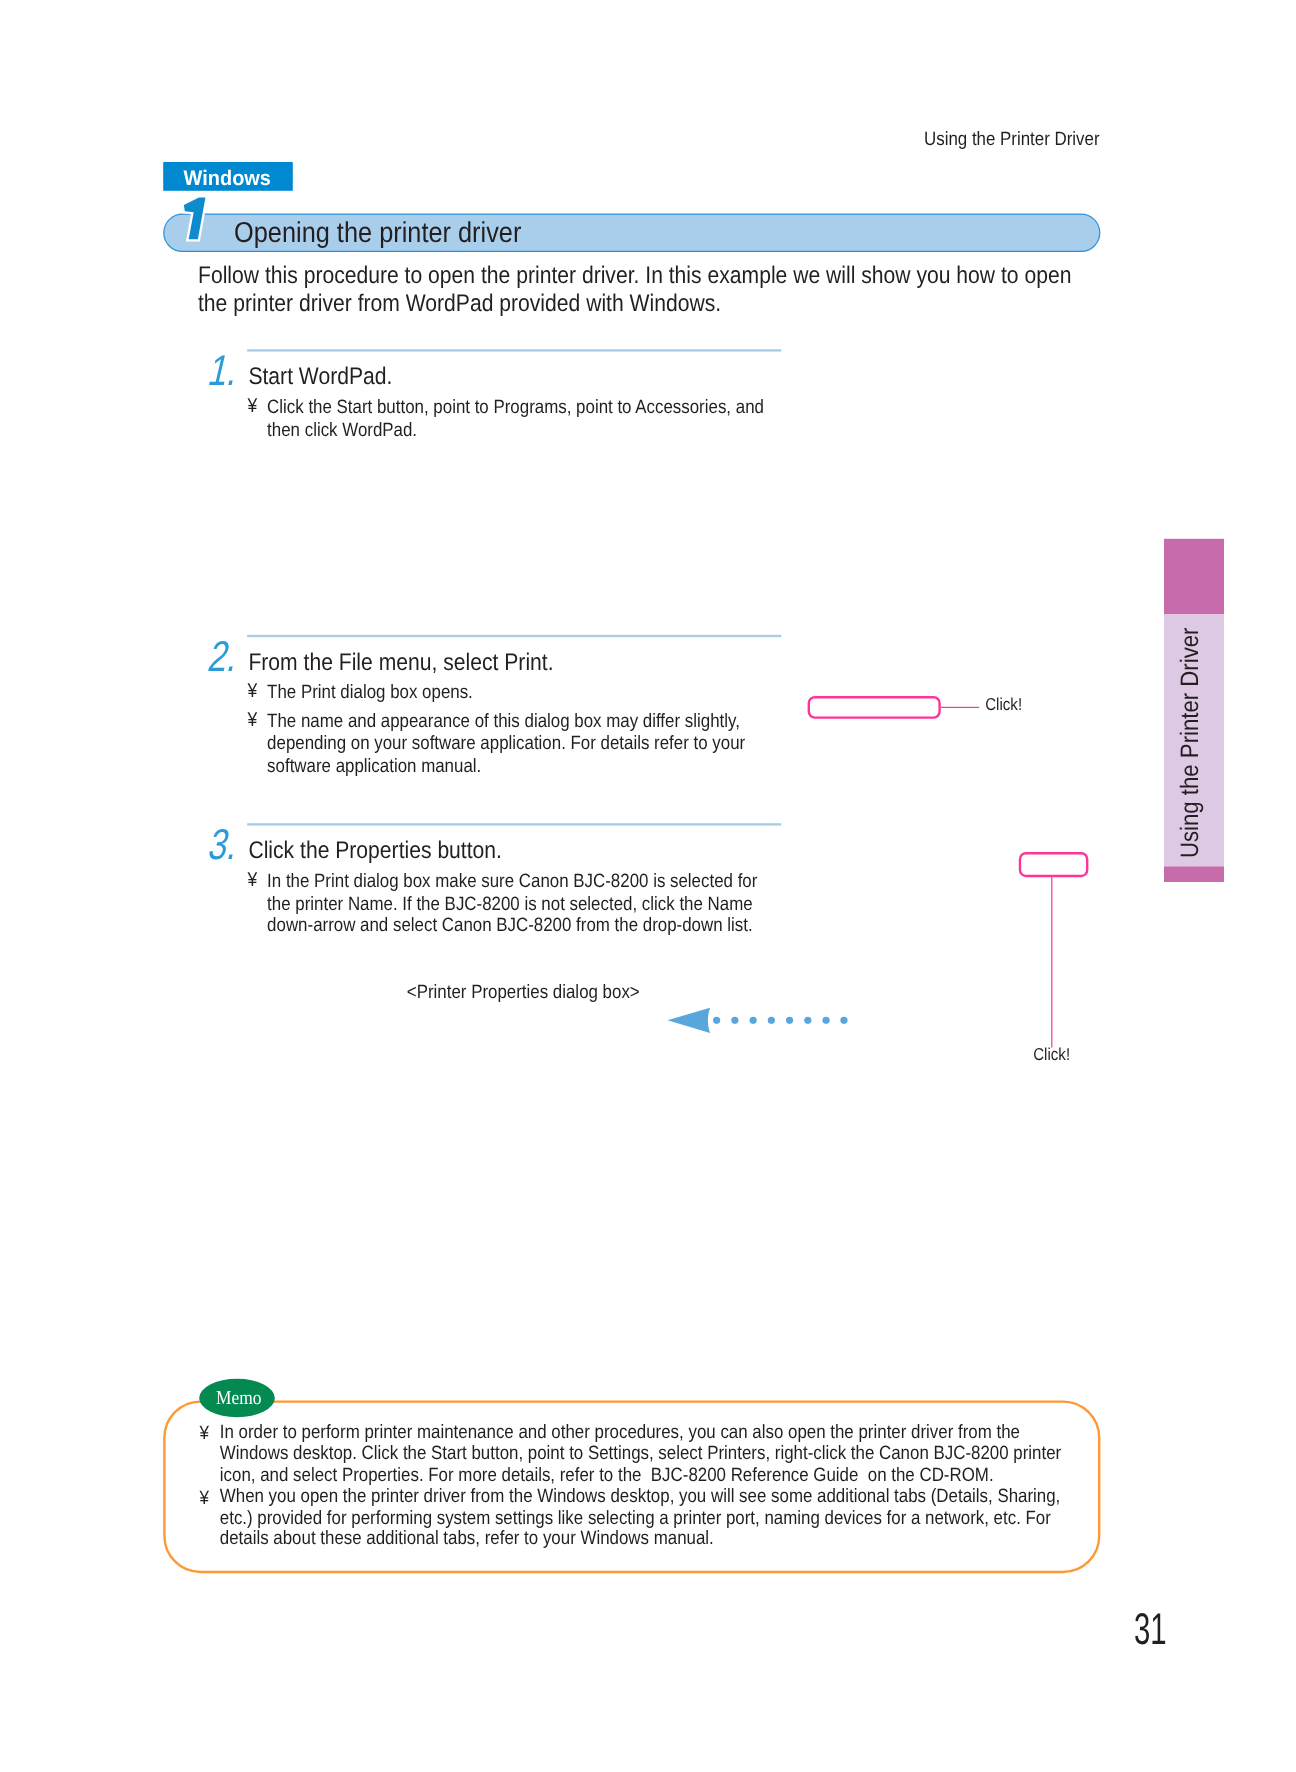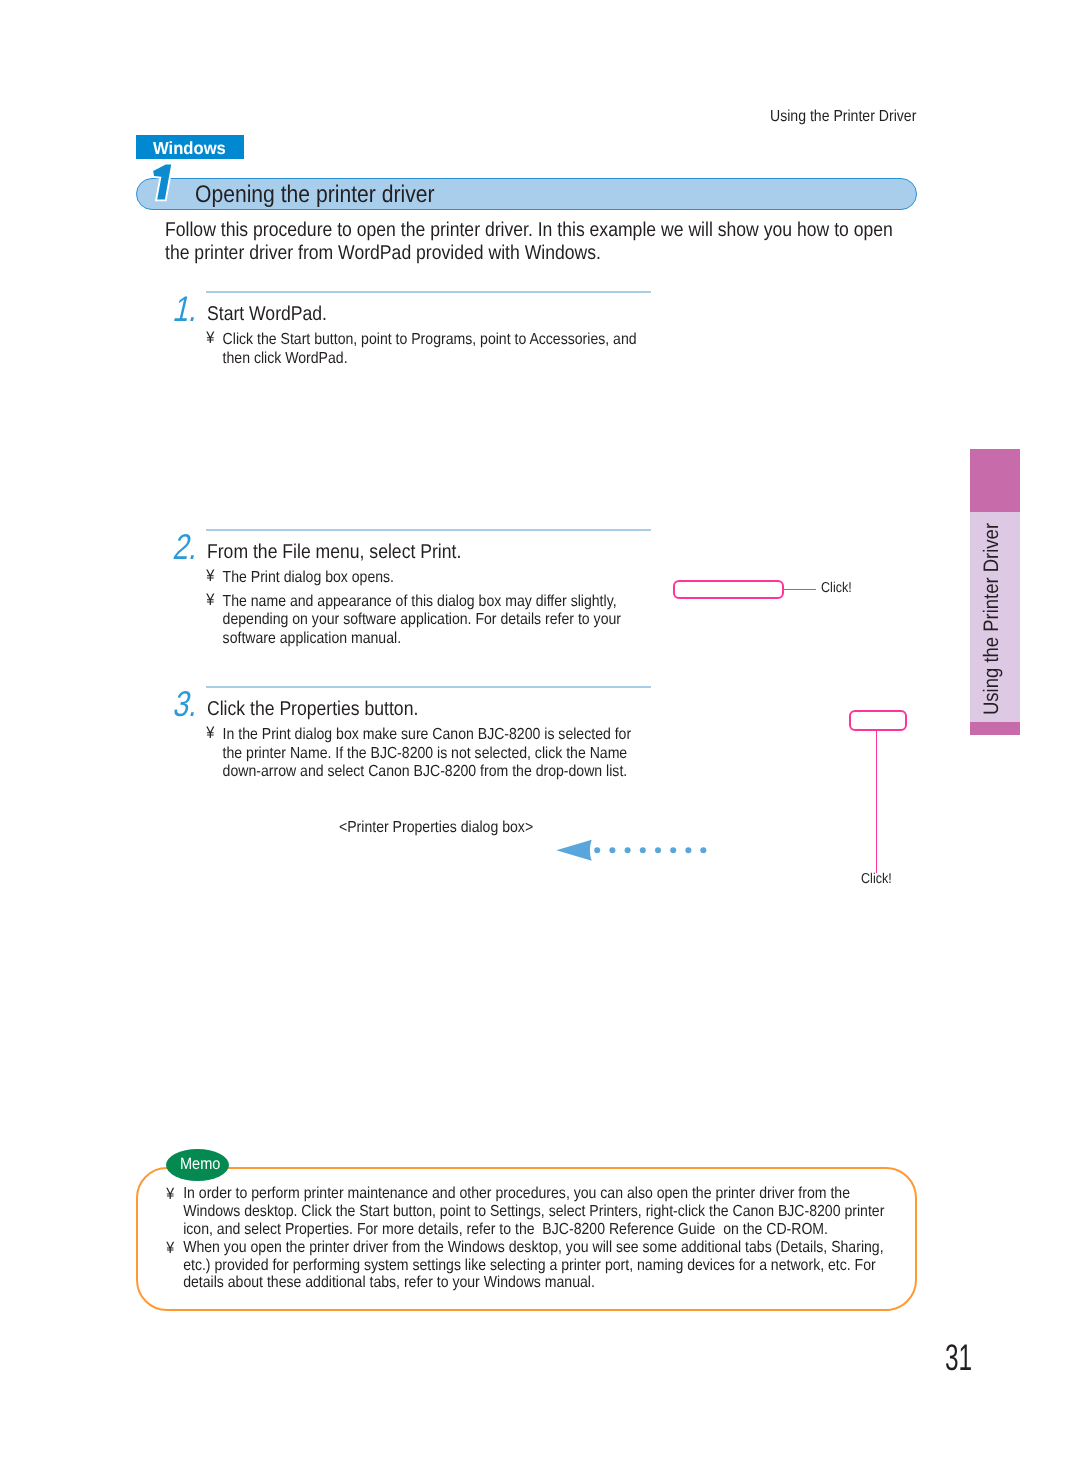--- a/index.html
+++ b/index.html
@@ -31,21 +31,21 @@
   .step-title{position:absolute;left:40.5px;top:12px;font-size:20px;}
   .bullets{position:absolute;left:39.2px;top:40px;width:510px;}
   .bullet{position:relative;padding-left:20px;font-size:16px;line-height:18.5px;width:510px;box-sizing:border-box;}
   .bullet + .bullet{margin-top:5.2px;}
   .bullet .bl{position:absolute;left:1.4px;top:-2.1px;font-size:16.6px;}
 
   #dlg-caption{position:absolute;left:339px;top:819px;font-size:16px;}
 
   #memo-box{position:absolute;left:136.1px;top:1167.1px;width:780.7px;height:143.9px;
             border:2.2px solid #ff9933;border-radius:31px;box-sizing:border-box;}
-  #memo-badge{position:absolute;left:166.1px;top:1148.7px;width:63.3px;height:32.3px;background:#048951;border-radius:50%;}
+  #memo-badge{position:absolute;left:166.1px;top:1148.7px;width:63.3px;height:32.3px;background:#048951;border-radius:50%;font-family:Liberation Serif, serif;}
   #memo-badge-label{position:absolute;left:13.6px;top:6.5px;font-size:16.5px;color:#ffffff;
                       transform:scaleX(0.88);transform-origin:0 0;}
   #memo-body{position:absolute;left:166.4px;top:1185.4px;width:830px;}
   .memo-bullet{position:relative;white-space:pre-wrap;padding-left:19.5px;font-size:16px;line-height:17.8px;width:830px;box-sizing:border-box;}
   .memo-bullet .bl{position:absolute;left:0.4px;top:1.1px;font-size:16.2px;}
 
   #page-number{position:absolute;left:944.5px;top:1337px;font-size:37px;
                transform:scaleX(0.66);transform-origin:0 0;}
 
   #side-tab{position:absolute;left:970px;top:449.2px;width:50px;height:286.3px;}

